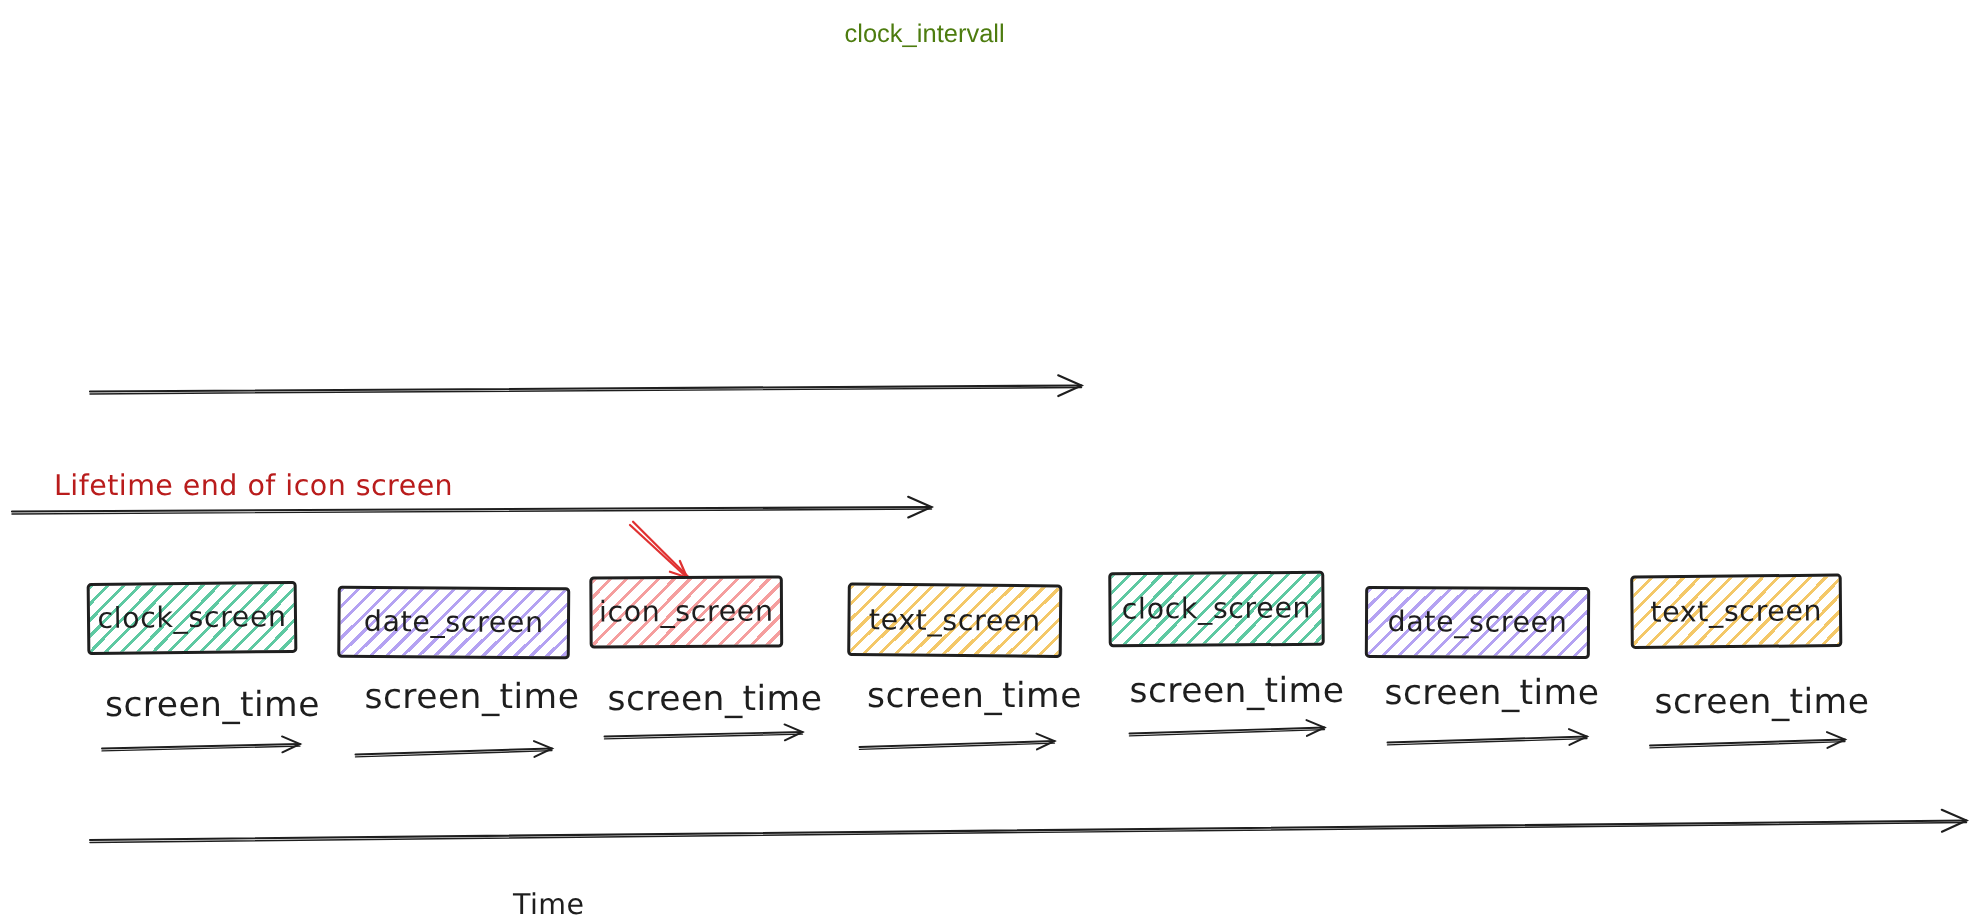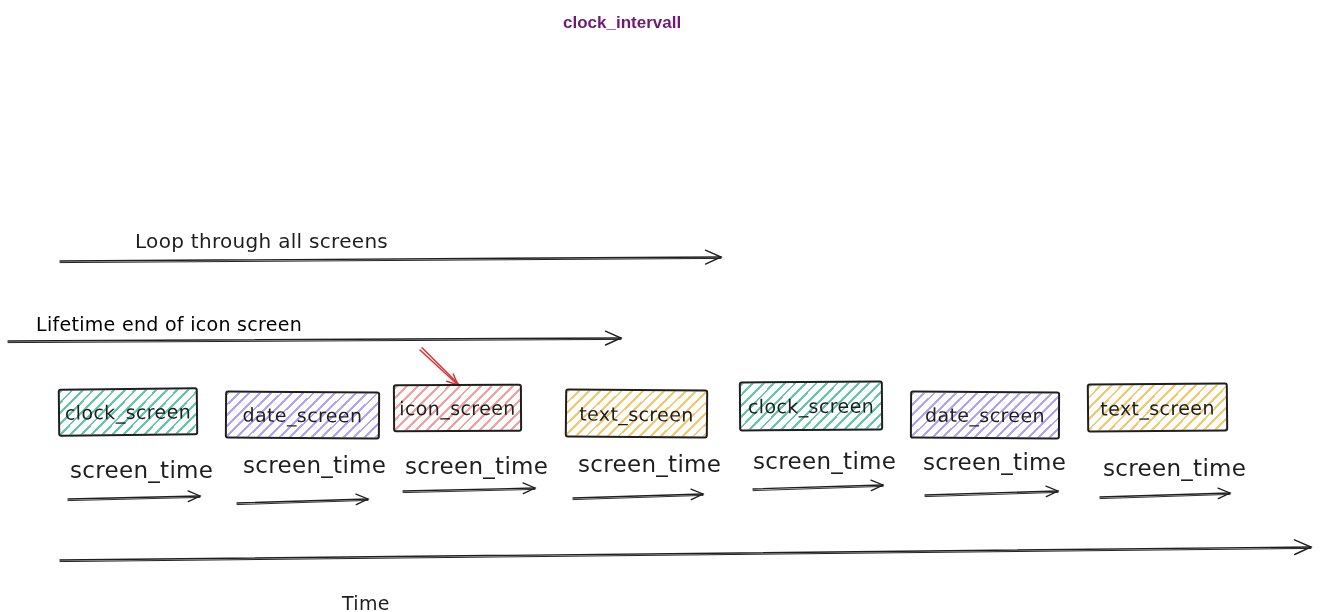--- a/index.html
+++ b/index.html
@@ -20,21 +20,21 @@
     position:absolute;box-sizing:border-box;border:2px solid #1f1f1f;border-radius:3px;
     display:flex;align-items:center;justify-content:center;
     font-size:19px;letter-spacing:.4px;background-color:#fff;
   }
   .st-label{position:absolute;font-size:23px;white-space:nowrap;letter-spacing:.3px;}
 </style>
 </head>
 <body>
 
 <div class="canvas" id="canvas">
-  <div class="title" style="color: #701a75; font-weight: bold;">clock_intervall</div>
+  <div class="title" style="color: #4d7c0f;">clock_intervall</div>
 
   <svg id="arrows" width="1320" height="612">
       <g>
         <path d="M60 261 L721 257" stroke="#1e1e1e" stroke-width="1.4" fill="none" stroke-linecap="round"></path>
         <path d="M60 262.6 L721 258.4" stroke="#1e1e1e" stroke-width="0.9799999999999999" fill="none" stroke-linecap="round"></path>
         <path d="M705.5197195804743 264.02573256912405 L721 257 L705.4358248660142 250.16213100457347" stroke="#1e1e1e" stroke-width="1.4" fill="none" stroke-linecap="round"></path>
       </g>
       <g>
         <path d="M8 341 L621 338" stroke="#1e1e1e" stroke-width="1.4" fill="none" stroke-linecap="round"></path>
         <path d="M8 342.6 L621 339.4" stroke="#1e1e1e" stroke-width="0.9799999999999999" fill="none" stroke-linecap="round"></path>
@@ -80,22 +80,21 @@
         <path d="M925 496.6 L1058 492.4" stroke="#1e1e1e" stroke-width="0.9099999999999999" fill="none" stroke-linecap="round"></path>
         <path d="M1046.2945616025315 496.65532597849756 L1058 491 L1045.9758554284335 486.0583456897441" stroke="#1e1e1e" stroke-width="1.3" fill="none" stroke-linecap="round"></path>
       </g>
       <g>
         <path d="M1100 497 L1230 493" stroke="#1e1e1e" stroke-width="1.3" fill="none" stroke-linecap="round"></path>
         <path d="M1100 498.6 L1230 494.4" stroke="#1e1e1e" stroke-width="0.9099999999999999" fill="none" stroke-linecap="round"></path>
         <path d="M1218.2984858250436 498.6634411812338 L1230 493 L1217.9724317711962 488.06668443118957" stroke="#1e1e1e" stroke-width="1.3" fill="none" stroke-linecap="round"></path>
       </g>
     </svg>
 
-  <div class="label loop-label">Loop through all screens</div>
-  <div class="label lifetime-label" style="color: #000000;">Lifetime end of icon screen</div>
+  <div class="label lifetime-label" style="color: #b91c1c;">Lifetime end of icon screen</div>
   <div class="label time-label">Time</div>
 
   <div id="screens">
       <div class="screen-box" style="left: 58px; top: 388px; width: 140px; height: 48px; transform: rotate(-0.6deg); background: repeating-linear-gradient(135deg, rgb(94, 201, 162) 0px, rgb(94, 201, 162) 2px, transparent 2px, transparent 7.5px) rgb(255, 255, 255);">
         <span>clock_screen</span>
       </div>
       <div class="screen-box" style="left: 225px; top: 391px; width: 155px; height: 48px; transform: rotate(0.4deg); background: repeating-linear-gradient(135deg, rgb(180, 162, 242) 0px, rgb(180, 162, 242) 2px, transparent 2px, transparent 7.5px) rgb(255, 255, 255);">
         <span>date_screen</span>
       </div>
       <div class="screen-box" style="left: 393px; top: 384px; width: 129px; height: 48px; transform: rotate(-0.3deg); background: repeating-linear-gradient(135deg, rgb(245, 158, 158) 0px, rgb(245, 158, 158) 2px, transparent 2px, transparent 7.5px) rgb(255, 255, 255);">

